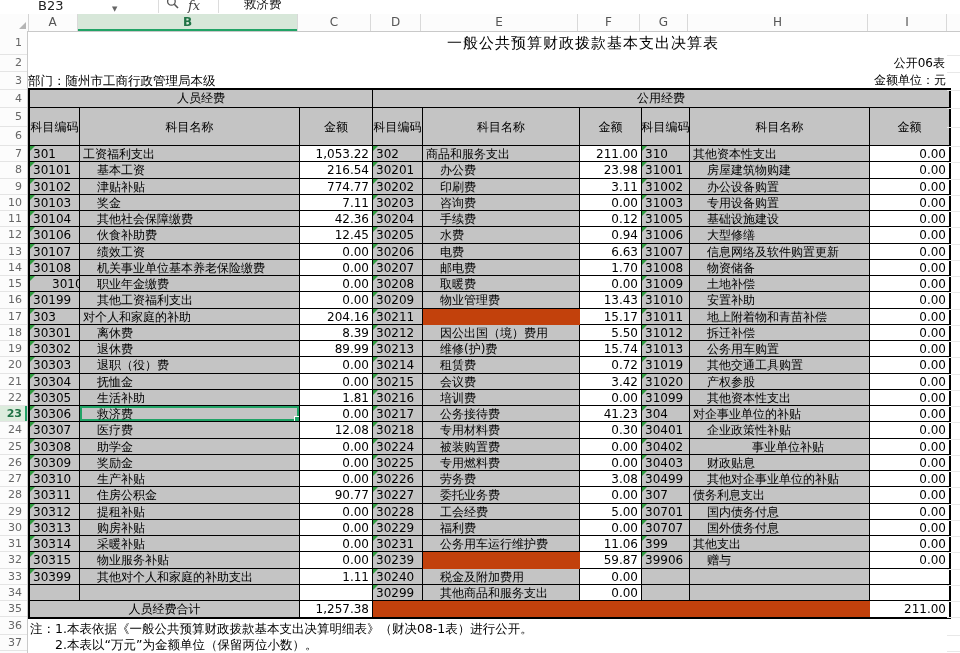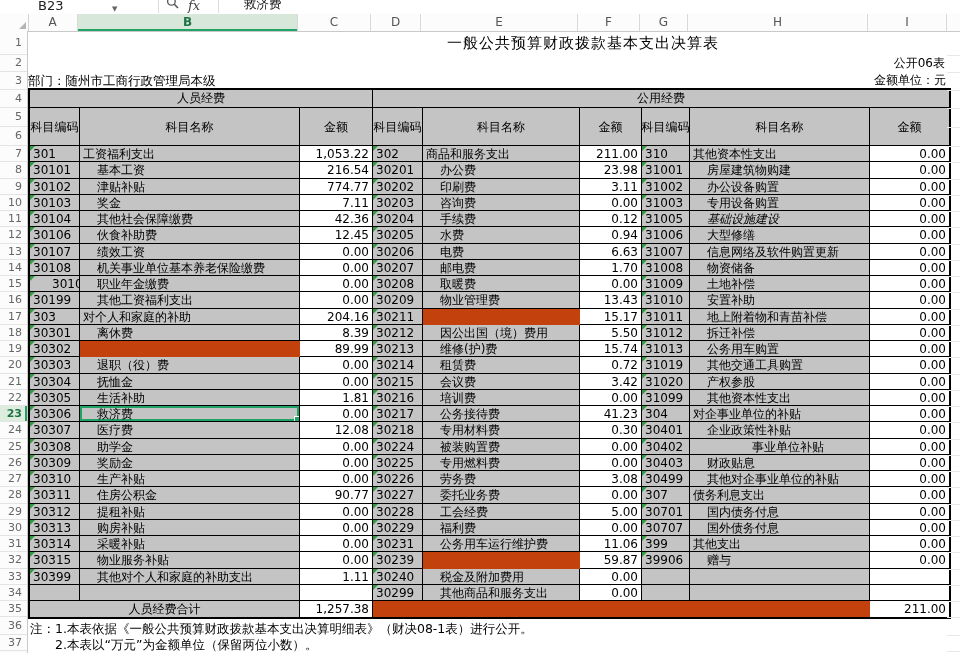--- a/index.html
+++ b/index.html
@@ -202,21 +202,21 @@
     <div class="gray code tri" style="grid-area: 6 / 7 / auto / span 1;">31003</div>
     <div class="gray name lv1" style="grid-area: 6 / 8 / auto / span 1;">专用设备购置</div>
     <div class="amt" style="grid-area: 6 / 9 / auto / span 1; border-right: none;">0.00</div>
     <div class="gray code tri" style="grid-area: 7 / 1 / auto / span 1;">30104</div>
     <div class="gray name lv1" style="grid-area: 7 / 2 / auto / span 1;">其他社会保障缴费</div>
     <div class="amt" style="grid-area: 7 / 3 / auto / span 1;">42.36</div>
     <div class="gray code tri" style="grid-area: 7 / 4 / auto / span 1;">30204</div>
     <div class="gray name lv1" style="grid-area: 7 / 5 / auto / span 1;">手续费</div>
     <div class="amt" style="grid-area: 7 / 6 / auto / span 1;">0.12</div>
     <div class="gray code tri" style="grid-area: 7 / 7 / auto / span 1;">31005</div>
-    <div class="gray name lv1" style="grid-area: 7 / 8 / auto / span 1; font-style: italic;">基础设施建设</div>
+    <div class="gray name lv1" style="grid-area: 7 / 8 / auto / span 1;">基础设施建设</div>
     <div class="amt" style="grid-area: 7 / 9 / auto / span 1; border-right: none;">0.00</div>
     <div class="gray code tri" style="grid-area: 8 / 1 / auto / span 1;">30106</div>
     <div class="gray name lv1" style="grid-area: 8 / 2 / auto / span 1;">伙食补助费</div>
     <div class="amt" style="grid-area: 8 / 3 / auto / span 1;">12.45</div>
     <div class="gray code tri" style="grid-area: 8 / 4 / auto / span 1;">30205</div>
     <div class="gray name lv1" style="grid-area: 8 / 5 / auto / span 1;">水费</div>
     <div class="amt" style="grid-area: 8 / 6 / auto / span 1;">0.94</div>
     <div class="gray code tri" style="grid-area: 8 / 7 / auto / span 1;">31006</div>
     <div class="gray name lv1" style="grid-area: 8 / 8 / auto / span 1;">大型修缮</div>
     <div class="amt" style="grid-area: 8 / 9 / auto / span 1; border-right: none;">0.00</div>
@@ -268,20 +268,21 @@
     <div class="gray code tri" style="grid-area: 14 / 1 / auto / span 1;">30301</div>
     <div class="gray name lv1" style="grid-area: 14 / 2 / auto / span 1;">离休费</div>
     <div class="amt" style="grid-area: 14 / 3 / auto / span 1;">8.39</div>
     <div class="gray code tri" style="grid-area: 14 / 4 / auto / span 1;">30212</div>
     <div class="gray name lv1" style="grid-area: 14 / 5 / auto / span 1;">因公出国（境）费用</div>
     <div class="amt" style="grid-area: 14 / 6 / auto / span 1;">5.50</div>
     <div class="gray code tri" style="grid-area: 14 / 7 / auto / span 1;">31012</div>
     <div class="gray name lv1" style="grid-area: 14 / 8 / auto / span 1;">拆迁补偿</div>
     <div class="amt" style="grid-area: 14 / 9 / auto / span 1; border-right: none;">0.00</div>
     <div class="gray code tri" style="grid-area: 15 / 1 / auto / span 1;">30302</div>
+    <div class="gray name lv1" style="grid-area: 15 / 2 / auto / span 1;">退休费</div>
     <div class="amt" style="grid-area: 15 / 3 / auto / span 1;">89.99</div>
     <div class="gray code tri" style="grid-area: 15 / 4 / auto / span 1;">30213</div>
     <div class="gray name lv1" style="grid-area: 15 / 5 / auto / span 1;">维修(护)费</div>
     <div class="amt" style="grid-area: 15 / 6 / auto / span 1;">15.74</div>
     <div class="gray code tri" style="grid-area: 15 / 7 / auto / span 1;">31013</div>
     <div class="gray name lv1" style="grid-area: 15 / 8 / auto / span 1;">公务用车购置</div>
     <div class="amt" style="grid-area: 15 / 9 / auto / span 1; border-right: none;">0.00</div>
     <div class="gray code tri" style="grid-area: 16 / 1 / auto / span 1;">30303</div>
     <div class="gray name lv1" style="grid-area: 16 / 2 / auto / span 1;">退职（役）费</div>
     <div class="amt" style="grid-area: 16 / 3 / auto / span 1;">0.00</div>

